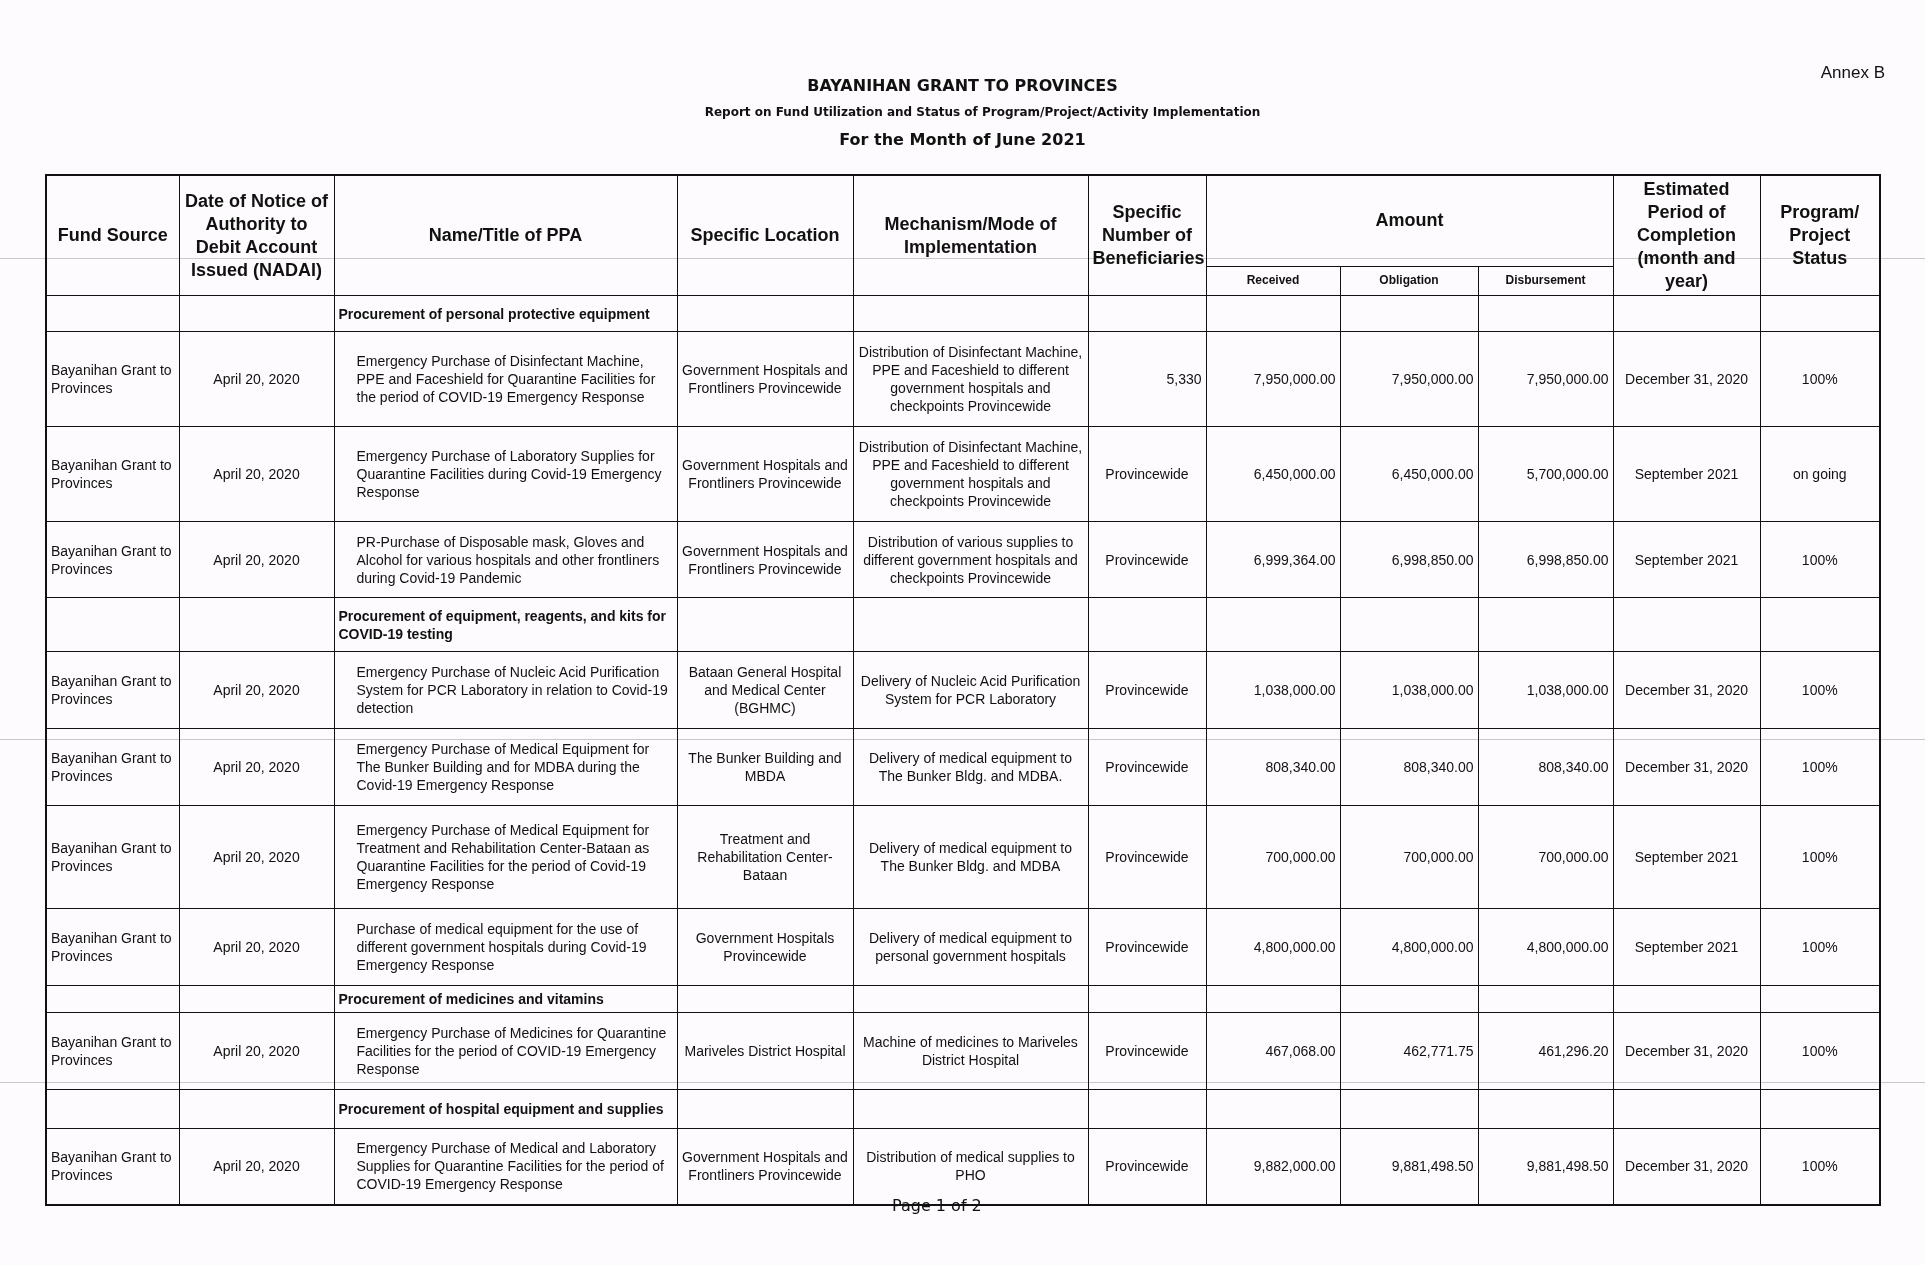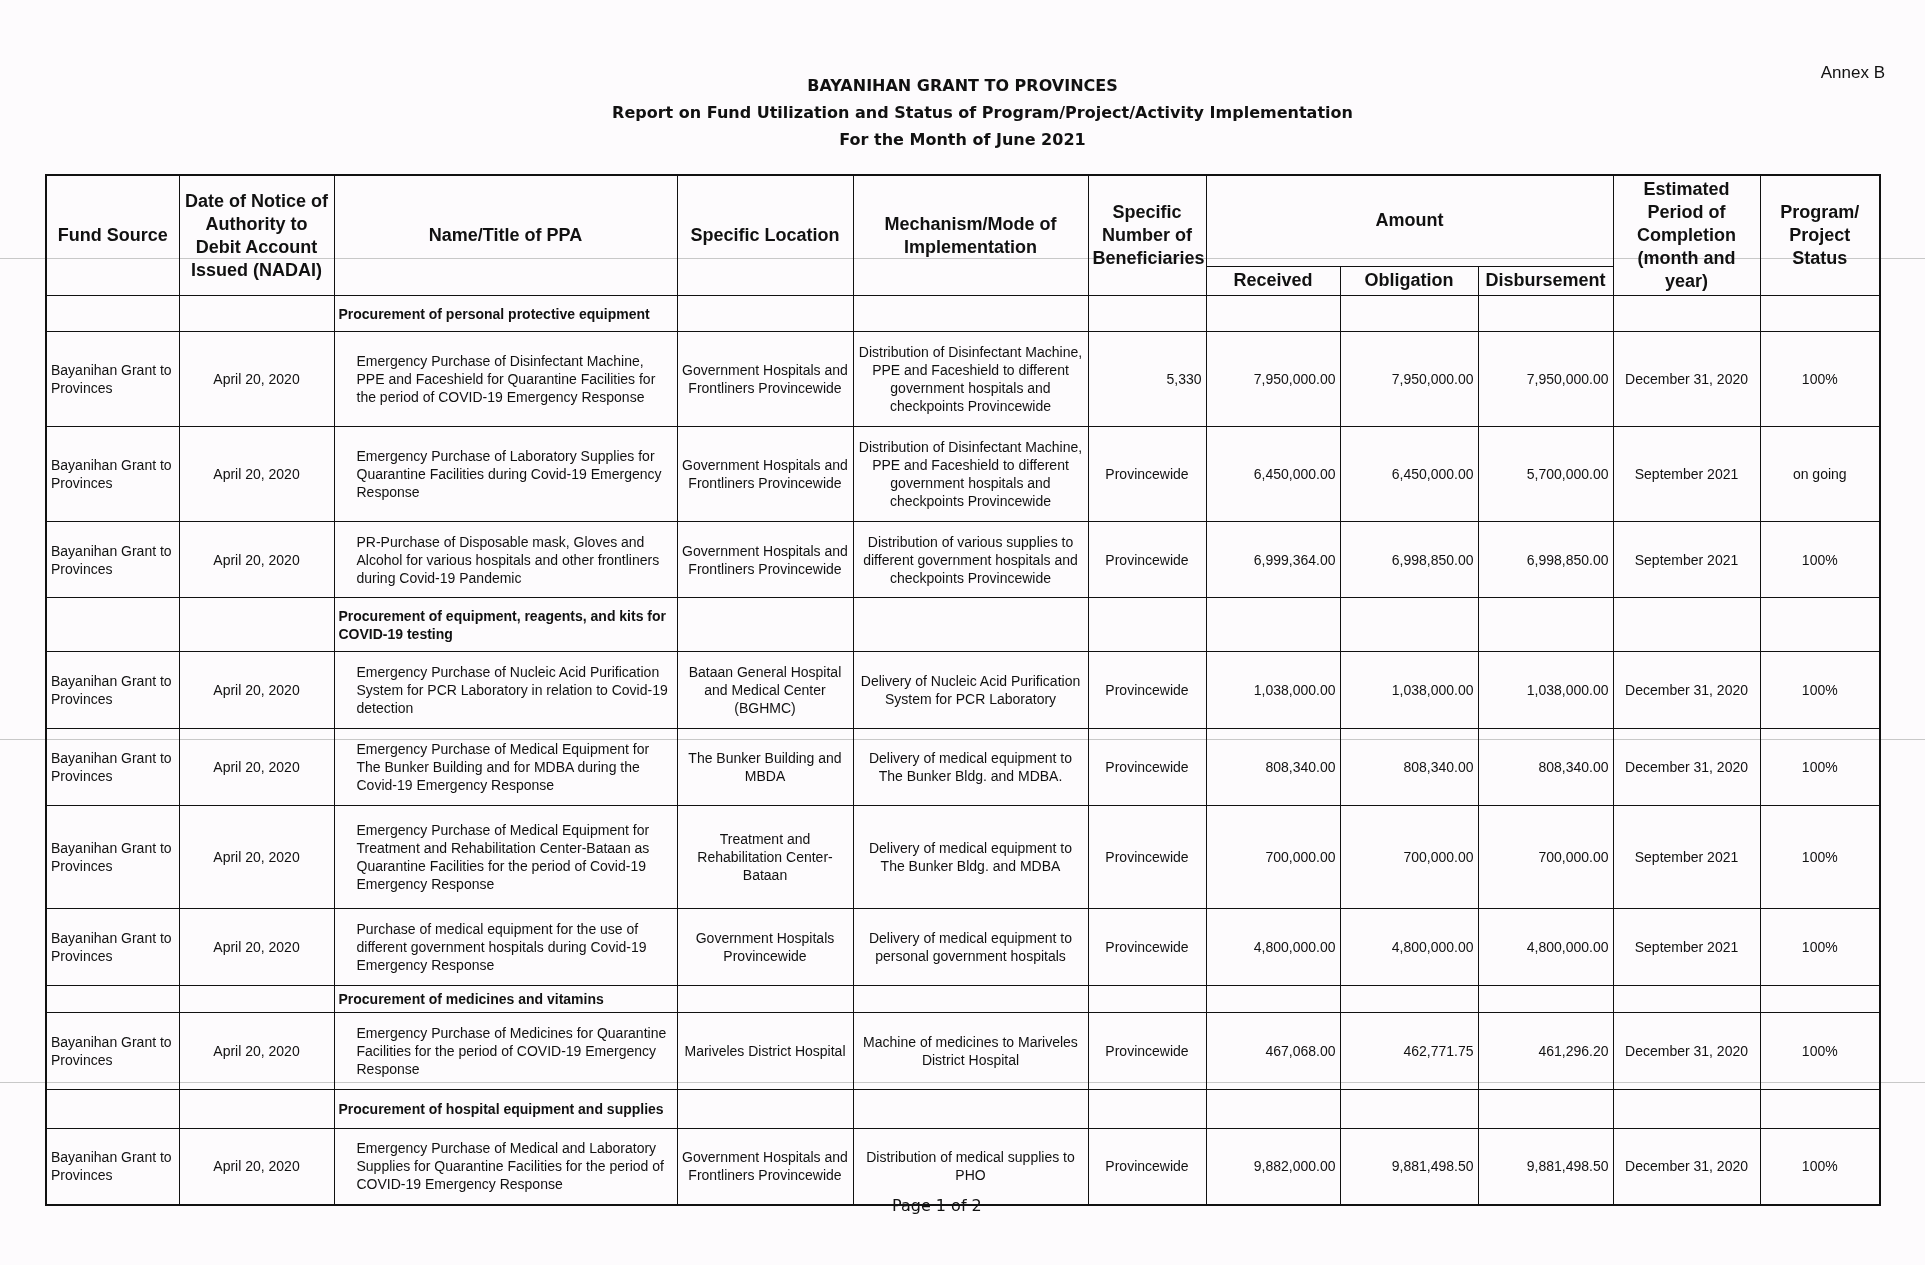--- a/index.html
+++ b/index.html
@@ -5,35 +5,35 @@
   html, body { margin:0; padding:0; }
   body {
     width:1925px; height:1265px; position:relative; overflow:hidden;
     background:#fdfbfd;
     font-family:"Liberation Sans", sans-serif; color:#111;
   }
   .annex { position:absolute; right:40px; top:63px; font-size:17px; font-family:"Liberation Sans", sans-serif; }
   .title-block { position:absolute; left:0; width:1925px; top:72px; text-align:center;
     font-family:"DejaVu Sans", sans-serif; line-height:27px; font-size:16px; }
   .title-block .t1 { font-weight:bold; font-size:16px; }
-  .title-block .t2 { font-weight:normal; font-size:16px;padding-left:40px; }
+  .title-block .t2 { font-weight:normal; font-size:12px;padding-left:40px; }
   .title-block .t3 { font-weight:bold; font-size:16px; }
   .title-block .t2 { font-weight:600; }
 
   table.report {
     position:absolute; left:45px; top:174px; width:1834px;
     border-collapse:collapse; table-layout:fixed;
     border:2.5px solid #111;
   }
   table.report td, table.report th {
     border:1.6px solid #111; padding:2px 4px; vertical-align:middle;
     font-size:14px; line-height:18px; overflow:hidden;
   }
   table.report th { font-weight:bold; font-size:18px; line-height:23px; text-align:center; }
-  table.report th.sub { font-size:18px;margin-top:44px; }
+  table.report th.sub { font-size:12px;margin-top:44px; }
   .c { text-align:center; }
   .r { text-align:right;margin-left:24px; }
   .l { text-align:left; }
   .ppa { text-align:left; padding-left:22px !important; }
   .section td.sec-label { font-weight:bold; font-size:14px; text-align:left; }
   .footer { position:absolute; left:892px; top:1196px; font-family:"DejaVu Sans", sans-serif; font-size:16px; }
   .foldline { position:absolute; left:0; width:1925px; height:1px; background:#c8c8c8; }
 </style>
 </head>
 <body>

